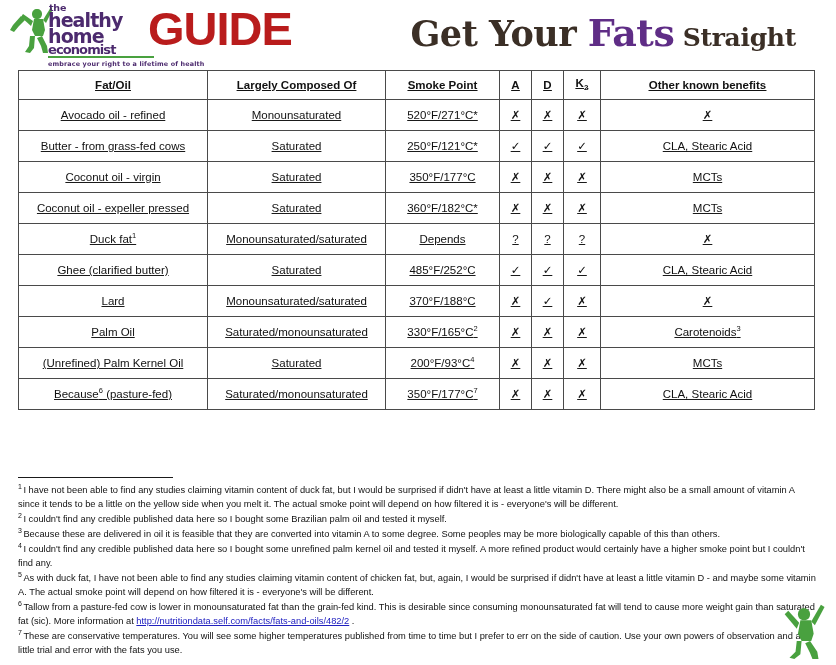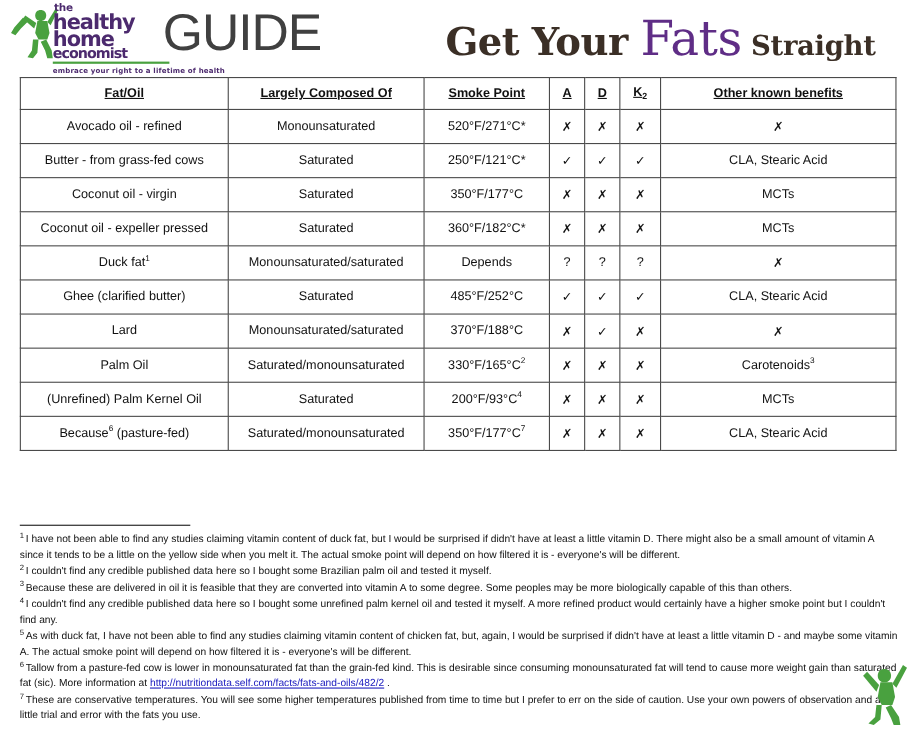--- a/index.html
+++ b/index.html
@@ -75,41 +75,41 @@
     letter-spacing: 0.15px;
     margin-top: 2px;
     white-space: nowrap;
   }
   .guide-word {
     position: absolute;
     left: 148px;
     top: 5px;
     font-family: "Liberation Sans", sans-serif;
     font-size: 47px;
-    font-weight: normal;
-    color: #404040;
+    font-weight: bold;
+    color: #b91c1c;
     letter-spacing: -1px;
     line-height: 1;
   }
   .title {
     position: absolute;
     right: 12px;
     top: 10px;
     white-space: nowrap;
     font-family: "DejaVu Serif", serif;
   }
   .title .t-dark {
     font-size: 35px;
     font-weight: bold;
     color: #3b2f26;
     letter-spacing: -0.5px;
   }
   .title .t-fats {
-    font-size: 44px;
-    font-weight: normal;
+    font-size: 38px;
+    font-weight: bold;
     color: #5f2d86;
     letter-spacing: -0.5px;
   }
   .title .t-straight {
     font-size: 25px;
     font-weight: bold;
     color: #3b2f26;
     letter-spacing: -0.3px;
   }
 
@@ -117,20 +117,21 @@
   .table-wrap {
     position: absolute;
     left: 18px;
     top: 70px;
     width: 800px;
   }
   table.fats {
     border-collapse: collapse;
     width: 656px;
     table-layout: fixed;
+    text-decoration: underline;
   }
   table.fats td, table.fats th {
     border: 1px solid #4a4a4a;
     font-size: 11.5px;
     font-family: "Liberation Sans", sans-serif;
     text-align: center;
     vertical-align: middle;
     padding: 0;
     height: 30px;
     font-weight: normal;

